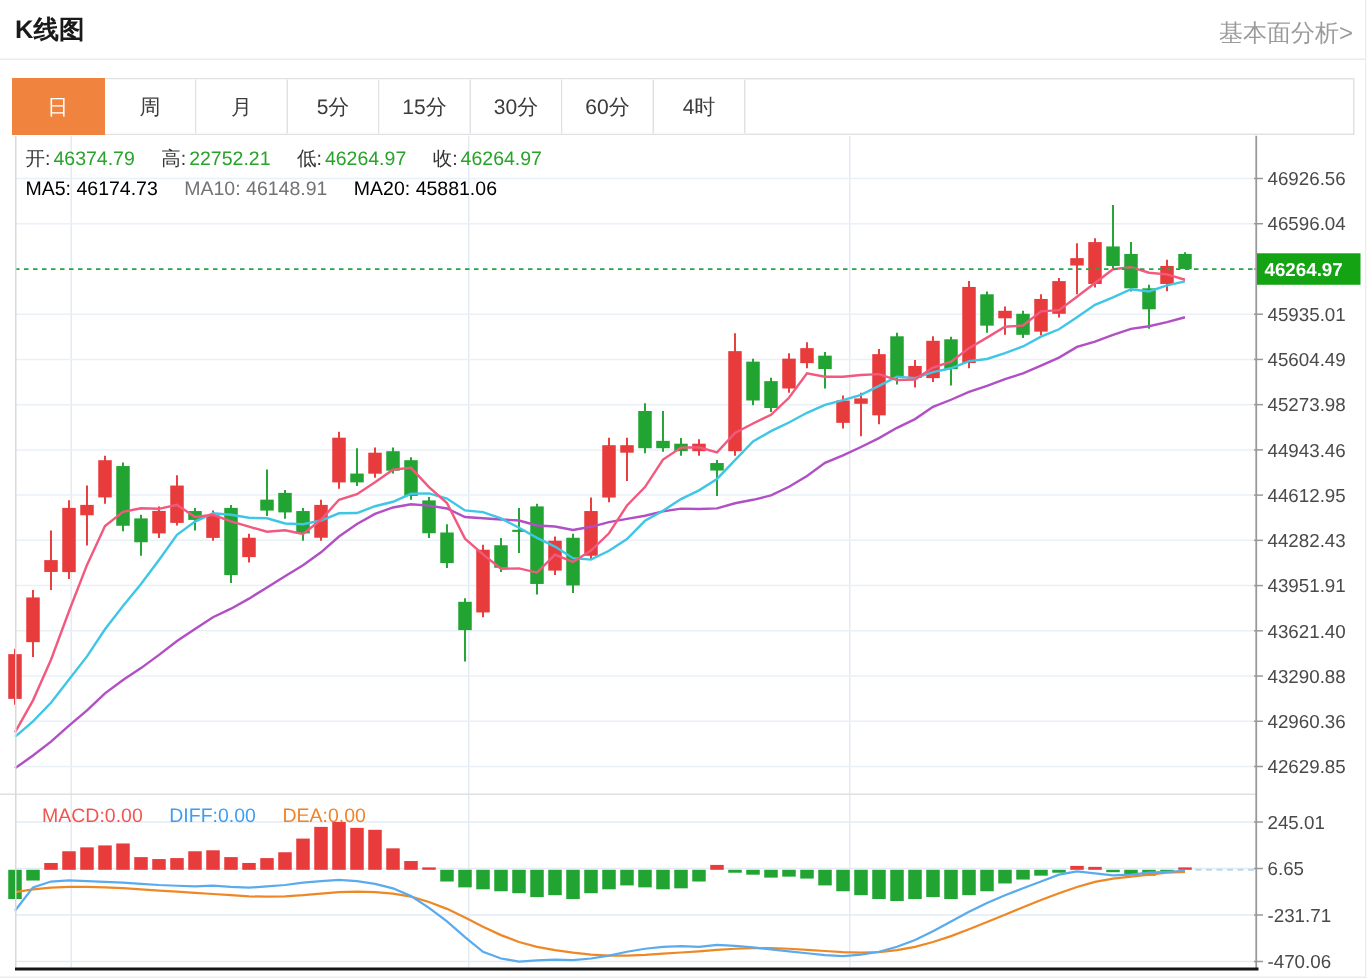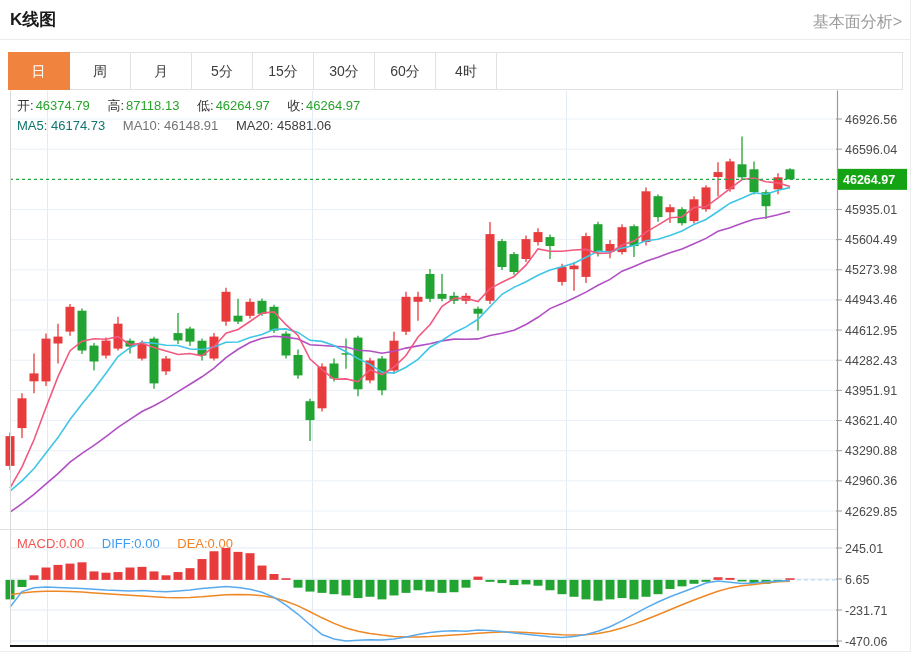--- a/index.html
+++ b/index.html
@@ -16,21 +16,21 @@
   .tab.active{background:#f0843f;color:#fff;border-right:1px solid #f0843f;margin:-1px 0 -1px -1px;
               height:38px;line-height:38px;width:61px;}
   .tab-fill{flex:1;}
   .legend{position:absolute;font-size:13px;white-space:nowrap;}
   .legend .pair{margin-right:14px;}
   .legend .lbl{color:#333;}
   .legend .val{margin-left:2px;}
   #ohlc-legend{left:17px;top:97px;}
   #ohlc-legend .val{color:#28a32b;}
   #ma-legend{left:17px;top:118px;}
-  #macd-legend{left:17px;top:536px;}
+  #macd-legend{left:28px;top:536px;}
   svg{position:absolute;left:0;top:0;}
   svg text{font-family:"Liberation Sans","DejaVu Sans",sans-serif;}
 </style>
 </head>
 <body>
 
 <div class="page">
   <div class="hdr-title">K线图</div>
   <div class="hdr-link">基本面分析&gt;</div>
   <div class="hdr-divider"></div>
@@ -447,29 +447,29 @@
       <line x1="836" y1="579.0004335239906" x2="842" y2="579.0004335239906" stroke="#999999" stroke-width="1"></line>
       <text x="845" y="583.5004335239906" font-size="12.5" fill="#4a4a4a">6.65</text>
       <line x1="836" y1="610.0008670479813" x2="842" y2="610.0008670479813" stroke="#999999" stroke-width="1"></line>
       <text x="845" y="614.5008670479813" font-size="12.5" fill="#4a4a4a">-231.71</text>
       <line x1="836" y1="641" x2="842" y2="641" stroke="#999999" stroke-width="1"></line>
       <text x="845" y="645.5" font-size="12.5" fill="#4a4a4a">-470.06</text>
     </svg>
 
   <div class="legend" id="ohlc-legend">
     <span class="pair"><span class="lbl">开:</span><span class="val">46374.79</span></span>
-    <span class="pair"><span class="lbl">高:</span><span class="val">87118.13</span></span>
+    <span class="pair"><span class="lbl">高:</span><span class="val">22752.21</span></span>
     <span class="pair"><span class="lbl">低:</span><span class="val">46264.97</span></span>
     <span class="pair"><span class="lbl">收:</span><span class="val">46264.97</span></span>
   </div>
 
   <div class="legend" id="ma-legend">
-    <span class="pair" style="color: #0f766e; text-align: right;"><span>MA5:</span> <span>46174.73</span></span>
+    <span class="pair" style="color: #000000; text-align: right;"><span>MA5:</span> <span>46174.73</span></span>
     <span class="pair" style="color: #737373;"><span>MA10:</span> <span>46148.91</span></span>
-    <span class="pair" style="color: #404040;"><span>MA20:</span> <span>45881.06</span></span>
+    <span class="pair" style="color: #000000;"><span>MA20:</span> <span>45881.06</span></span>
   </div>
 
   <div class="legend" id="macd-legend">
     <span class="pair" style="color: rgb(242, 85, 80);"><span>MACD:</span><span>0.00</span></span>
     <span class="pair" style="color: rgb(61, 157, 242);"><span>DIFF:</span><span>0.00</span></span>
     <span class="pair" style="color: rgb(240, 130, 40);"><span>DEA:</span><span>0.00</span></span>
   </div>
 </div>
 
 </body></html>

